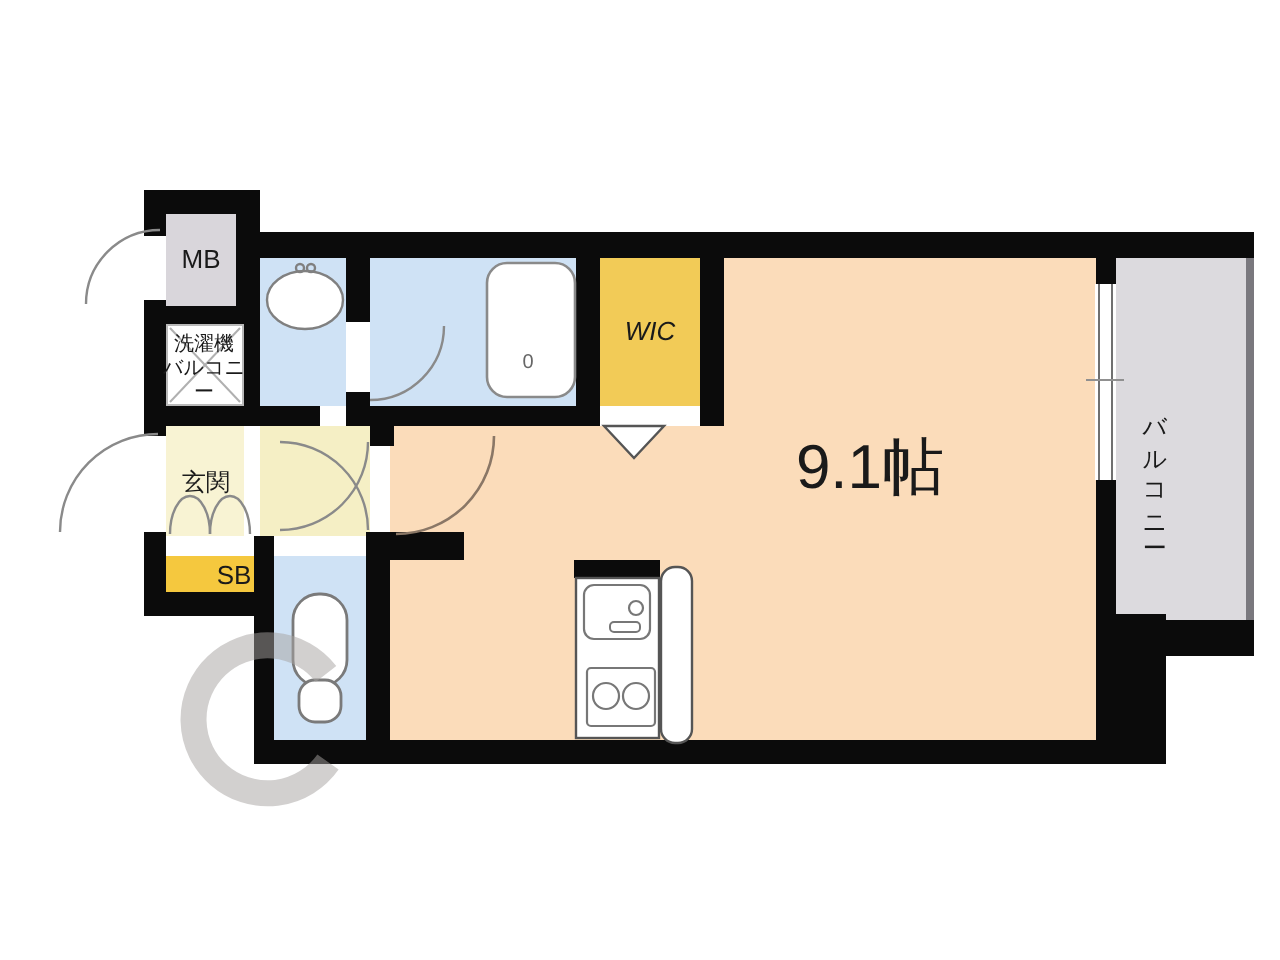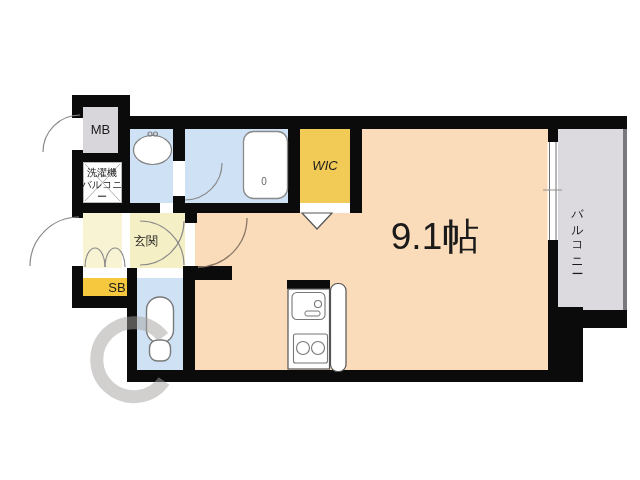--- a/index.html
+++ b/index.html
@@ -126,28 +126,28 @@
     <path d="M 302,213 L 317,229 L 332,213 Z" fill="#ffffff" stroke="#555555" stroke-width="1.2"></path>
   </svg>
 
   <div class="lbl" style="left:83px;top:122px;width:35px;font-size:13px;">MB</div>
 
   <div class="lbl" style="left:78px;top:167px;width:48px;font-size:10px;">
     <span>洗濯機</span><br>
     <span>バルコニー</span>
   </div>
 
-  <div class="lbl" style="left:83px;top:234px;width:40px;font-size:12px;margin-left:43px;">玄関</div>
+  <div class="lbl" style="left:83px;top:234px;width:40px;font-size:12px;">玄関</div>
 
   <div class="lbl" style="left:83px;top:280px;width:68px;font-size:13px;">SB</div>
 
   <div class="lbl" style="left:300px;top:158px;width:50px;font-size:13px;font-style:italic;">WIC</div>
 
   <div class="lbl" style="left:375px;top:215px;width:120px;">
-    <div style="font-size:37px;">9.1帖</div>
+    <div style="font-size:31px;">9.1帖</div>
   </div>
 
   <div class="lbl v-text" style="left:570px;top:192px;height:86px;font-size:12px;">バルコニー</div>
 
   <div class="lbl" style="left:257px;top:176px;width:14px;font-size:10px;color:#666;">0</div>
 
   <svg class="watermark" style="left:0;top:0;" width="640" height="480" viewBox="0 0 640 480">
     <path d="M 163,337 A 37,37 0 1 0 164,381" fill="none" stroke="rgba(165,162,160,0.5)" stroke-width="13"></path>
   </svg>
 

